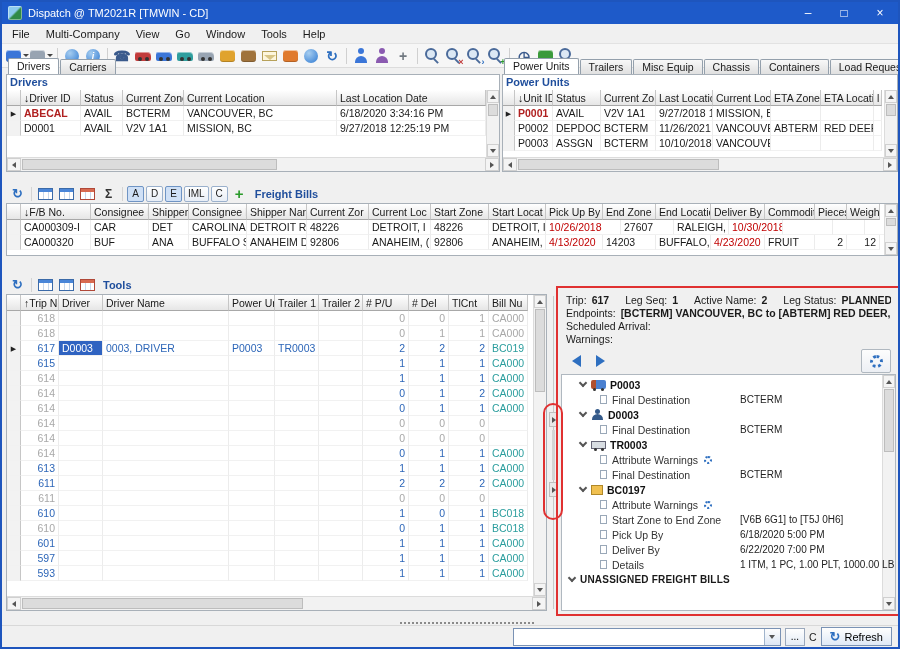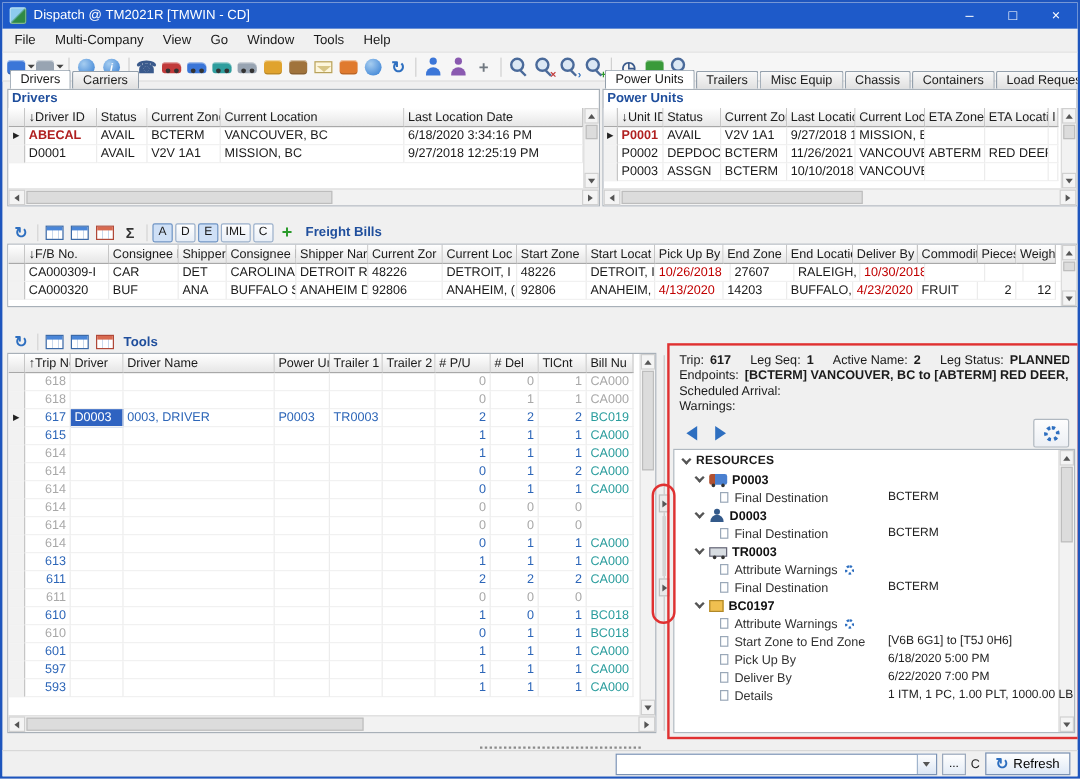--- a/index.html
+++ b/index.html
@@ -457,21 +457,21 @@
           <span class="gc gutter" style="width: 14px;"></span>
           <span class="gc" style="width: 70px;">CA000309-I</span>
           <span class="gc" style="width: 58px;">CAR</span>
           <span class="gc" style="width: 40px;">DET</span>
           <span class="gc" style="width: 58px;">CAROLINA</span>
           <span class="gc" style="width: 60px;">DETROIT R</span>
           <span class="gc" style="width: 62px;">48226</span>
           <span class="gc" style="width: 62px;">DETROIT, I</span>
           <span class="gc" style="width: 58px;">48226</span>
           <span class="gc" style="width: 57px;">DETROIT, I</span>
-          <span class="gc c-a" style="width: 63px;">10/26/2018</span>
+          <span class="gc c-a" style="width: 75px;">10/26/2018</span>
           <span class="gc" style="width: 53px;">27607</span>
           <span class="gc" style="width: 55px;">RALEIGH, N</span>
           <span class="gc c-a" style="width: 54px;">10/30/2018</span>
           <span class="gc" style="width: 50px;"></span>
           <span class="gc r" style="width: 32px;"></span>
           <span class="gc r" style="width: 33px;"></span>
         </div>
         <div class="grow">
           <span class="gc gutter" style="width: 14px;"></span>
           <span class="gc" style="width: 70px;">CA000320</span>
@@ -827,24 +827,20 @@
         <span class="sb-btn">
             <span class="tri tri-u"></span>
           </span>
         <span class="sb-track">
             <span class="sb-thumb v"></span>
           </span>
         <span class="sb-btn">
             <span class="tri tri-d"></span>
           </span>
       </div>
-    <div class="trow lvl0">
-          <span class="chev"></span>
-          <span class="tsection">RESOURCES</span>
-        </div>
         <div class="trow lvl1">
           <span class="chev"></span>
           <span class="ricon power-unit-icon"></span>
           <span class="tres">P0003</span>
         </div>
         <div class="trow lvl2">
           <span class="prop-icon"></span>
           <span class="tlabel">Final Destination</span>
           <span class="tvalue">BCTERM</span>
         </div>
@@ -895,20 +891,24 @@
         </div>
         <div class="trow lvl2">
           <span class="prop-icon"></span>
           <span class="tlabel">Deliver By</span>
           <span class="tvalue">6/22/2020 7:00 PM</span>
         </div>
         <div class="trow lvl2">
           <span class="prop-icon"></span>
           <span class="tlabel">Details</span>
           <span class="tvalue">1 ITM, 1 PC, 1.00 PLT, 1000.00 LB, 0.00 CU</span>
+        </div>
+        <div class="trow lvl0">
+          <span class="chev"></span>
+          <span class="tsection">UNASSIGNED FREIGHT BILLS</span>
         </div>
       </div>
   </div>
 
   <div class="annotation ann-splitter"></div>
   <div class="annotation ann-details"></div>
 
   <div class="bottom-grip"></div>
 
   <div class="statusbar">

